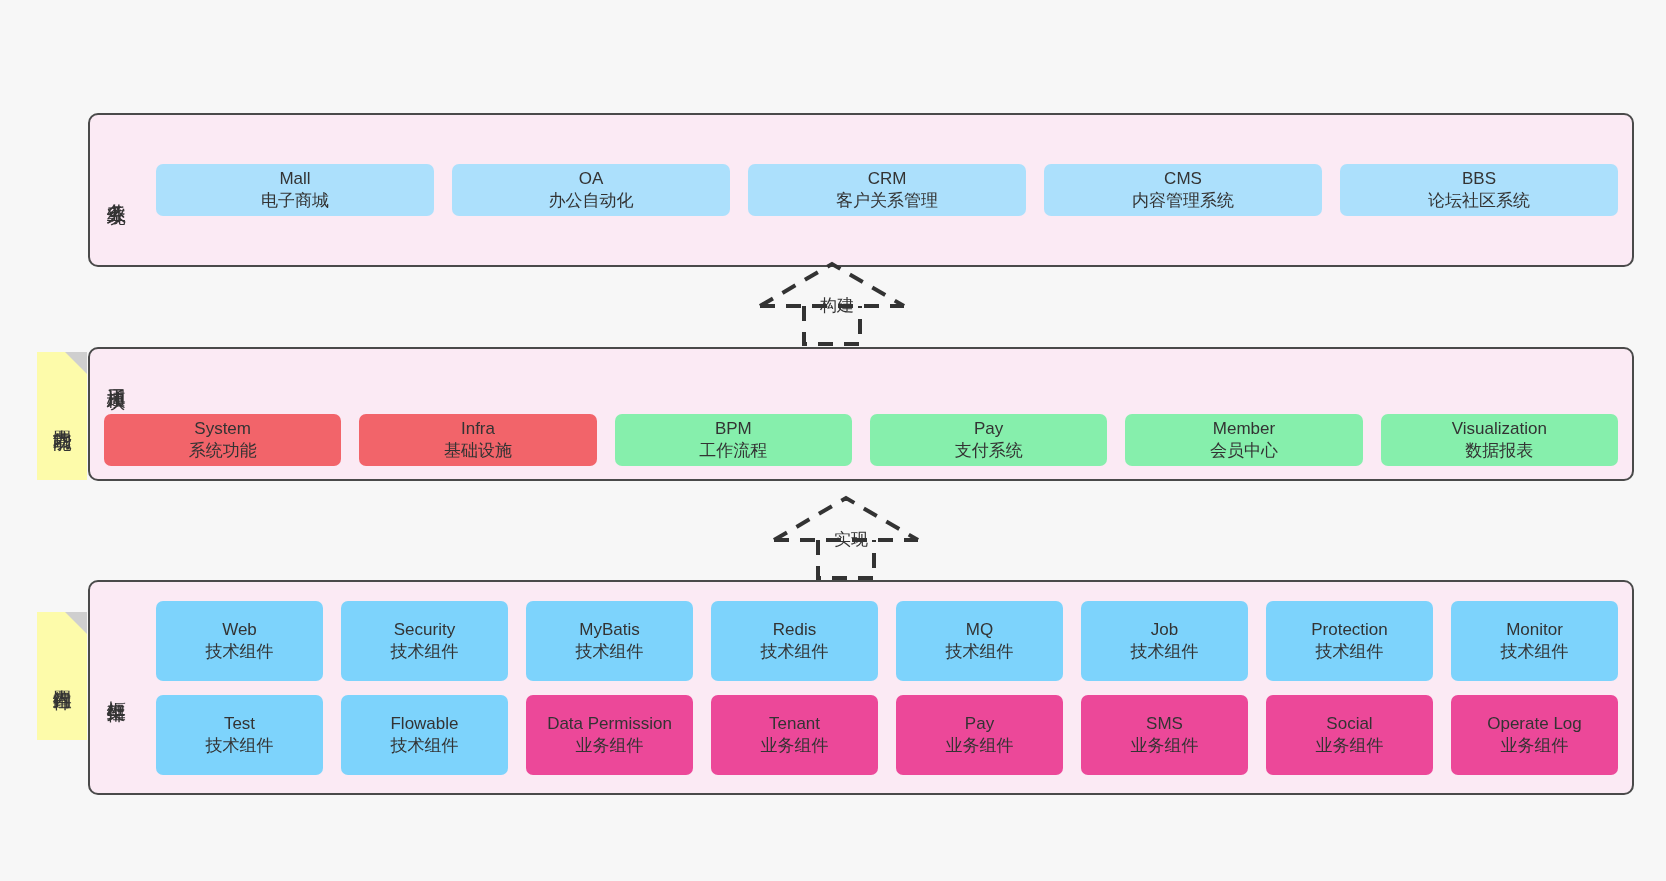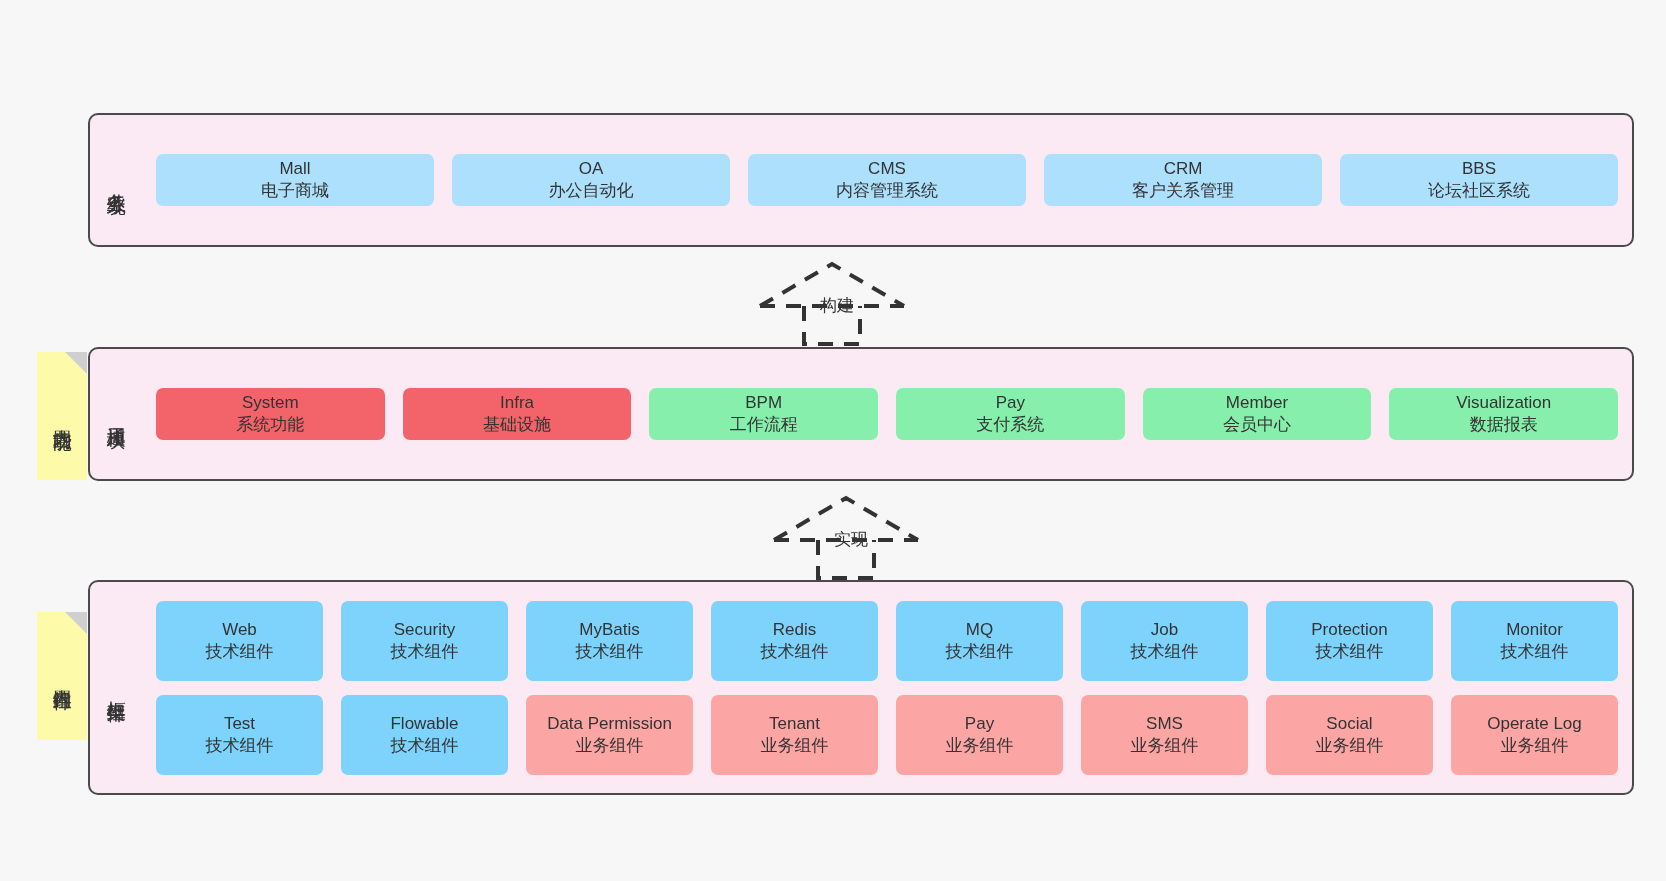--- a/index.html
+++ b/index.html
@@ -79,21 +79,21 @@
     user-select: none;
     padding: 4px 3px;
   }
   .box .t1 { white-space: normal; }
   .box .t2 { white-space: nowrap; text-align: right; }
 
   .box-blue        { background: #ace0fc; }
   .box-red         { background: #f2646a; }
   .box-pink        { background: #86efac; }
   .box-green       { background: #7dd3fc; }
-  .box-green-light { background: #fca5a5; }
+  .box-green-light { background: #ec4899; }
 
   
   .note {
     position: absolute;
     background: #fdfbaa;
     box-sizing: border-box;
     display: flex;
     align-items: center;
     justify-content: center;
     font-size: 19px;
@@ -130,60 +130,60 @@
     padding: 0 2px;
     user-select: none;
     white-space: nowrap;
   }
 </style>
 </head>
 <body>
 
 <div id="canvas">
 
-  <div class="layer" id="layer-business-systems" style="left:88px; top:113px; width:1546px; height:134px;">
+  <div class="layer" id="layer-business-systems" style="left:88px; top:113px; width:1546px; height:154px;">
     <div class="layer-title">业务系统</div>
     <div class="layer-body">
       <div class="row">
         <div class="box box-blue">
           <span class="t1">Mall</span>
           <span class="t2">电子商城</span>
         </div>
         <div class="box box-blue">
           <span class="t1">OA</span>
           <span class="t2">办公自动化</span>
         </div>
         <div class="box box-blue">
+          <span class="t1">CRM</span>
+          <span class="t2">客户关系管理</span>
+        </div>
+        <div class="box box-blue">
           <span class="t1">CMS</span>
           <span class="t2">内容管理系统</span>
-        </div>
-        <div class="box box-blue">
-          <span class="t1">CRM</span>
-          <span class="t2">客户关系管理</span>
         </div>
         <div class="box box-blue">
           <span class="t1">BBS</span>
           <span class="t2">论坛社区系统</span>
         </div>
       </div>
     </div>
   </div>
 
   <svg class="arrow" style="left:752px; top:258px; width:160px; height:88px;" width="160" height="88" viewBox="0 0 160 88">
     <polyline points="8,48 80,6 152,48" fill="none" stroke="#333333" stroke-width="4" stroke-dasharray="15,11" stroke-linecap="butt"></polyline>
     <polyline points="8,48 152,48" fill="none" stroke="#333333" stroke-width="4" stroke-dasharray="15,11"></polyline>
     <polyline points="52,48 52,86 108,86 108,48" fill="none" stroke="#333333" stroke-width="4" stroke-dasharray="15,11"></polyline>
   </svg>
   <span class="arrow-label" style="left:818px; top:294px;">构建</span>
 
   <div class="note" style="left:37px; top:352px; width:50px; height:128px;">
     <span>内置功能</span>
   </div>
 
-  <div class="layer" id="layer-common-modules" style="left:88px; top:347px; width:1546px; height:134px;">
+  <div class="layer" id="layer-common-modules" style="left:88px; top:347px; width:1546px; height:134px;flex-direction:column;">
     <div class="layer-title">通用模块</div>
     <div class="layer-body">
       <div class="row">
         <div class="box box-red">
           <span class="t1">System</span>
           <span class="t2">系统功能</span>
         </div>
         <div class="box box-red">
           <span class="t1">Infra</span>
           <span class="t2">基础设施</span>

